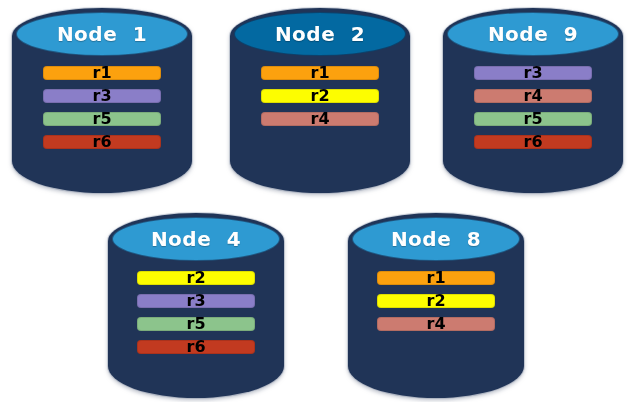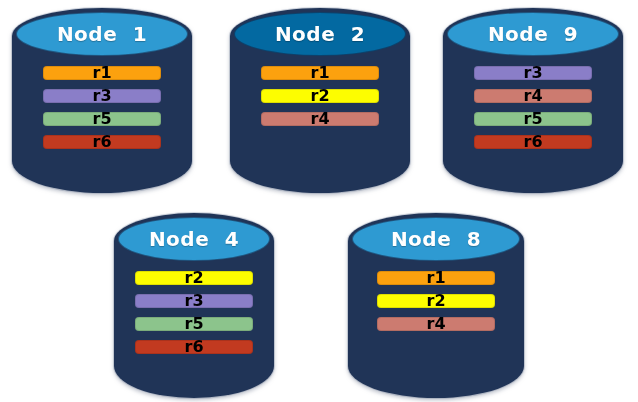--- a/index.html
+++ b/index.html
@@ -15,21 +15,21 @@
     background: #ffffff;
     overflow: hidden;
   }
   .node {
     position: absolute;
     height: 185px;
   }
   .node-1 { left: 12px;  top: 8px;   width: 180px; }
   .node-2 { left: 230px; top: 8px;   width: 180px; }
   .node-3 { left: 443px; top: 8px;   width: 180px; }
-  .node-4 { left: 114px; top: 213px; width: 160px; }
+  .node-4 { left: 108px; top: 213px; width: 176px; }
   .node-5 { left: 348px; top: 213px; width: 176px; }
 
   .cyl-body {
     position: absolute;
     inset: 0;
     background: var(--cyl-body, #203457);
     border-radius: 50% / 28px 28px 32px 32px;
     box-shadow: 0 2px 4px rgba(120,130,150,0.55), 0 0 0 1px rgba(195,202,214,0.7);
   }
   .cyl-top {

